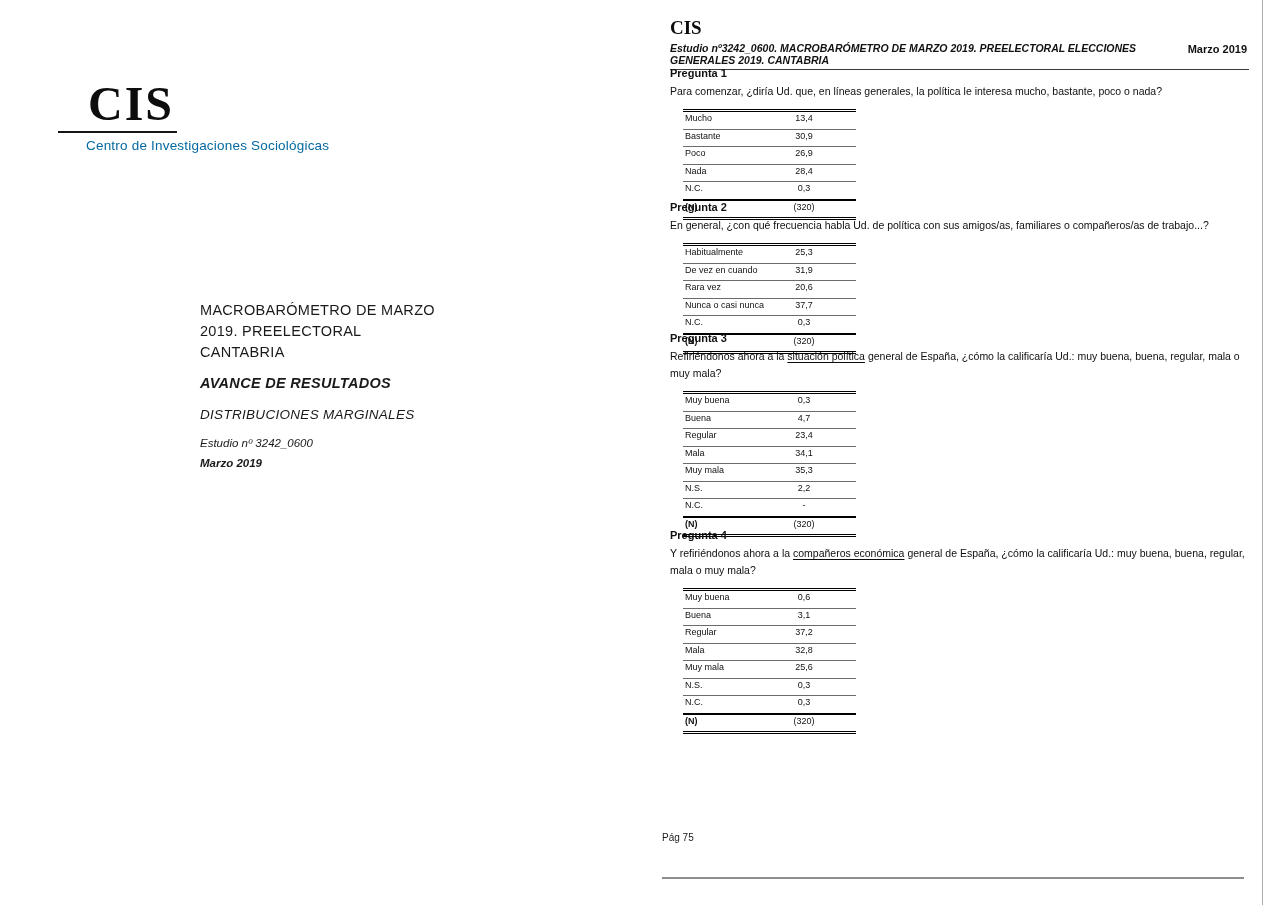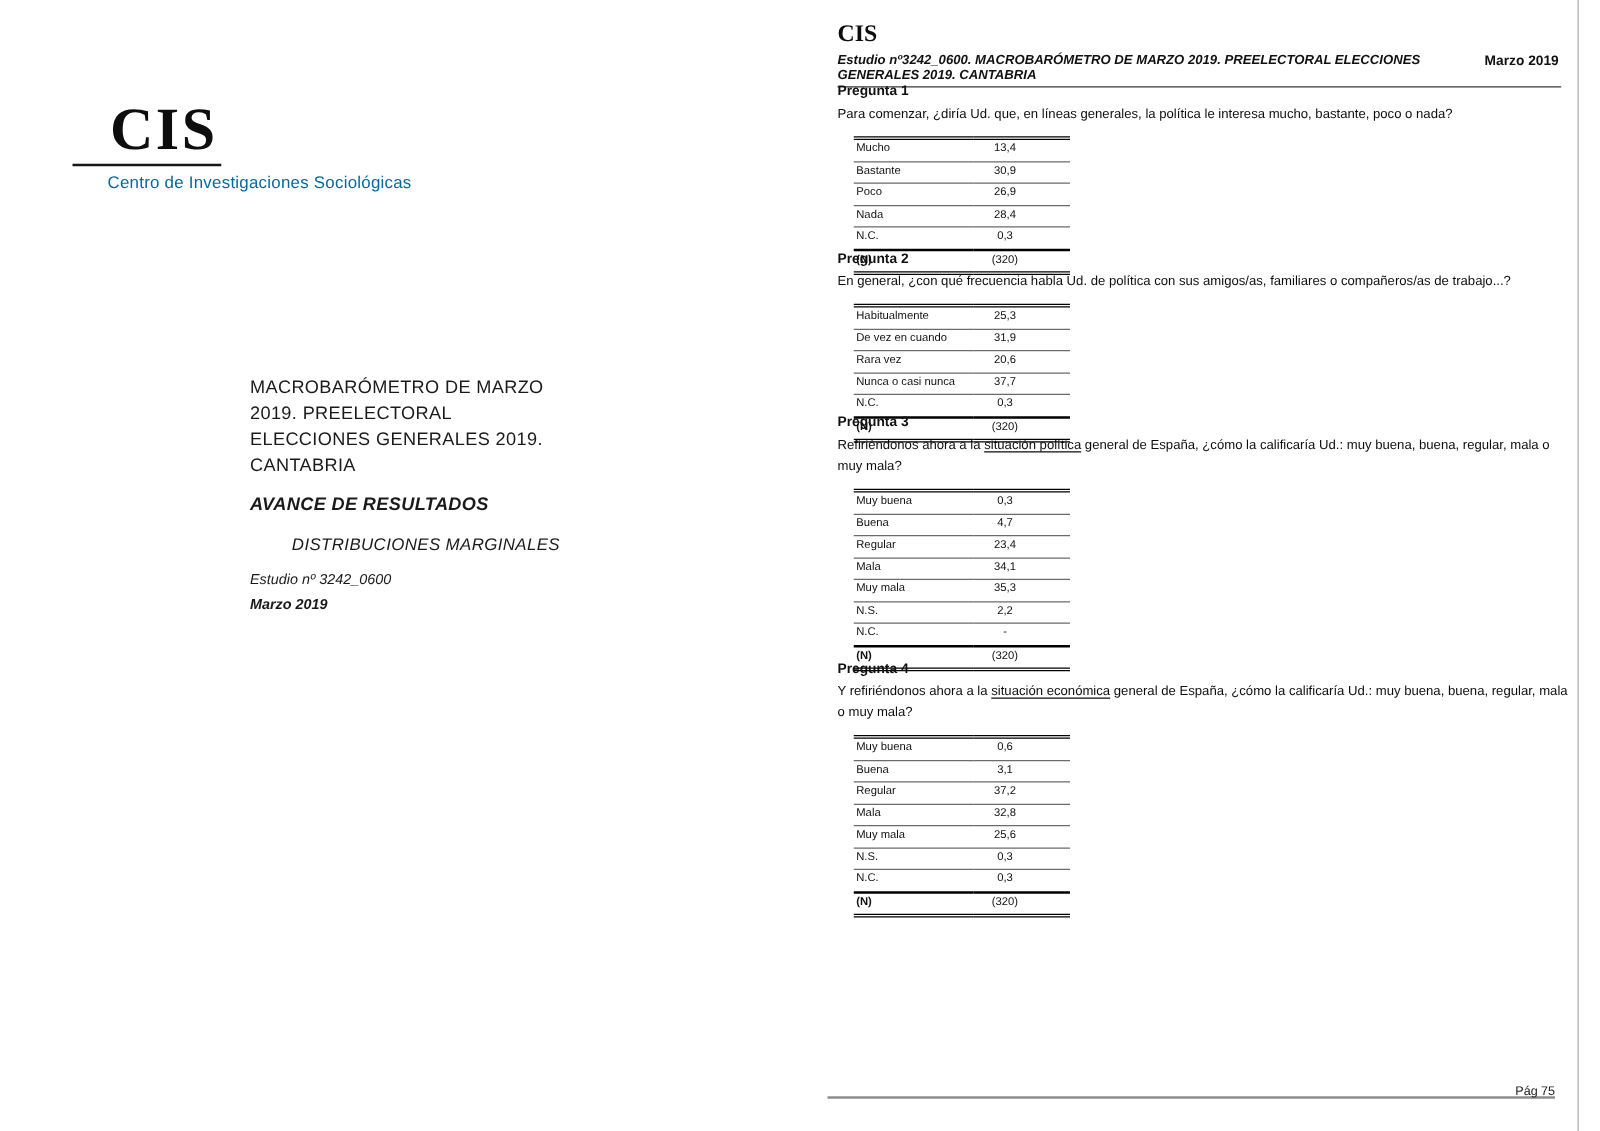--- a/index.html
+++ b/index.html
@@ -38,21 +38,21 @@
     font-size: 13.5px;
     color: #0369a1;
     margin-top: 5px;
     margin-left: 28px;
     letter-spacing: 0.2px;
   }
 
   #title-block { position: absolute; left: 200px; top: 300px; width: 248px; color: #1a1a1a; }
   .tb-main { font-size: 14.5px; line-height: 21px; letter-spacing: 0.3px; }
   .tb-avance { font-size: 14.5px; font-weight: bold; font-style: italic; margin-top: 12px; letter-spacing: 0.3px; }
-  .tb-dist   { font-size: 13.5px; font-style: italic; margin-top: 16px; letter-spacing: 0.3px; text-align: right; }
+  .tb-dist   { font-size: 13.5px; font-style: italic; margin-top: 16px; letter-spacing: 0.3px; }
   .tb-est    { font-size: 11.5px; font-style: italic; margin-top: 15px; }
   .tb-fecha  { font-size: 11.5px; font-style: italic; font-weight: bold; margin-top: 8px; }
 
   
   #right-page { position: absolute; left: 670px; top: 0; width: 588px; height: 905px; }
 
   #rp-header { position: absolute; left: 0; top: 17px; width: 579px; border-bottom: 1.5px solid #3a3a3a; padding-bottom: 3px; }
   .rp-cis {
     font-family: "Liberation Serif", serif;
     font-weight: bold;
@@ -90,39 +90,38 @@
     overflow: hidden;
   }
   .q-table tr:first-child td { border-top: 3px double #000; }
   .q-table td.c-label { width: 96px; padding-left: 2px; }
   .q-table td.c-value { text-align: center; padding-right: 27px; }
   .q-table tr.total td { border-top: 2px solid #000; border-bottom: 3px double #000; }
   .q-table tr.total td.c-label { font-weight: bold; }
 
   
   #footer-line { position: absolute; left: 662px; top: 877px; width: 582px; height: 1.5px; background: #8d8d8d; }
-  #footer-page { position: absolute; left: 662px; top: 832px; width: 582px; text-align: right; font-size: 10px; color: #1a1a1a; margin-top: 36px; }
+  #footer-page { position: absolute; left: 662px; top: 832px; width: 582px; text-align: left; font-size: 10px; color: #1a1a1a; }
 </style>
 </head>
 <body>
 
 <div id="page">
 
   <div id="left-page">
     <div id="logo">
       <div class="logo-cis">CIS</div>
       <div class="logo-rule"></div>
       <div class="logo-sub">Centro de Investigaciones Sociológicas</div>
     </div>
 
     <div id="title-block">
       <div class="tb-main">
         <div>MACROBARÓMETRO DE MARZO</div>
         <div>2019. PREELECTORAL</div>
-        <div>ELECCIONES GENERALES 2019.</div>
         <div>CANTABRIA</div>
       </div>
       <div class="tb-avance">AVANCE DE RESULTADOS</div>
       <div class="tb-dist">DISTRIBUCIONES MARGINALES</div>
       <div class="tb-est">Estudio nº 3242_0600</div>
       <div class="tb-fecha">Marzo 2019</div>
     </div>
   </div>
 
   <div id="right-page">
@@ -238,21 +237,21 @@
               <tr class="total">
                 <td class="c-label">(N)</td>
                 <td class="c-value">(320)</td>
               </tr>
             </tbody>
     </table>
   </section>
 
   <section class="q-section">
     <div class="q-label">Pregunta 4</div>
-    <div class="q-text">Y refiriéndonos ahora a la <u>situación económica</u> general de España, ¿cómo la calificaría Ud.: muy buena, buena, regular, mala o muy mala?</div>
+    <div class="q-text">Y refiriéndonos ahora a la <u>compañeros económica</u> general de España, ¿cómo la calificaría Ud.: muy buena, buena, regular, mala o muy mala?</div>
     <table class="q-table">
       <tbody>
               <tr>
                 <td class="c-label">Muy buena</td>
                 <td class="c-value">0,6</td>
               </tr>
               <tr>
                 <td class="c-label">Buena</td>
                 <td class="c-value">3,1</td>
               </tr>

